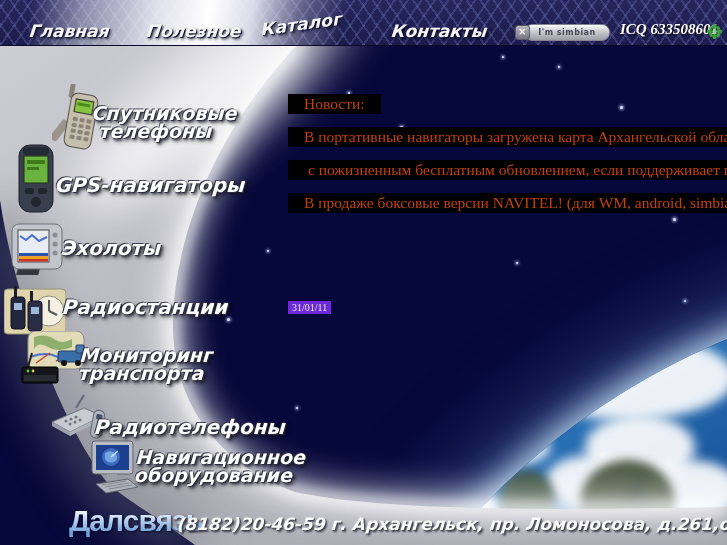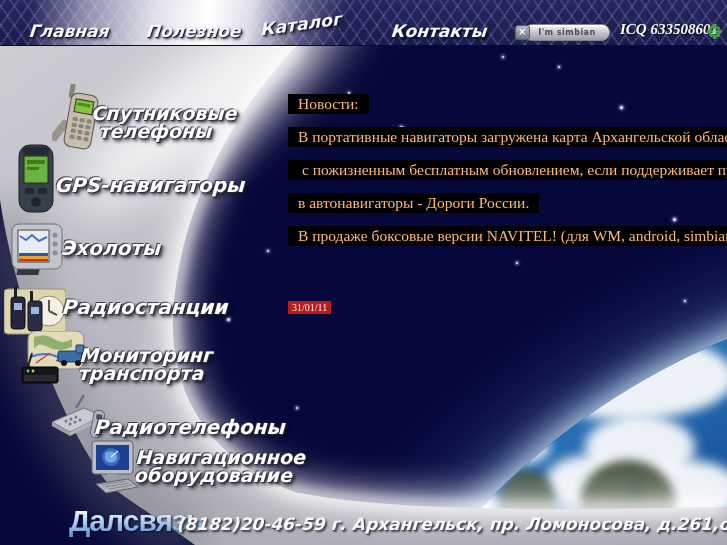--- a/index.html
+++ b/index.html
@@ -51,24 +51,24 @@
   .mi-label{position:absolute;z-index:5;cursor:pointer;color:#fff;
     font:italic bold 20px "DejaVu Sans",sans-serif;transform:skewX(-5deg);line-height:.95;
     text-shadow:-1px -1px 0 rgba(45,45,65,.85), 1px 1px 0 rgba(45,45,65,.9),
                 2px 2px 3px rgba(20,20,35,.85), 3px 3px 4px rgba(0,0,0,.5);
     white-space:nowrap;}
   .mi-label.two{font-size:19px;text-align:center;}
   .mi-label.two span{display:block;}
   
   .news{position:absolute;left:288px;top:94px;z-index:5;display:flex;flex-direction:column;
         align-items:flex-start;gap:13px;}
-  .news-line{font:15.5px "Liberation Serif",serif;color:#fdba74;background:#000;
-             padding:1px 10px;white-space:pre;}
+  .news-line{font:15.5px "Liberation Serif",serif;color:#c2410c;background:#000;
+             padding:1px 16px;white-space:pre;}
   .news-date{position:absolute;left:288px;top:301px;z-index:5;
-             font:10px "Liberation Serif",serif;color:#eee;background:#b91c1c;padding:1px 4px;}
+             font:10px "Liberation Serif",serif;color:#eee;background:#6d28d9;padding:1px 4px;}
   
   .footer-logo{position:absolute;left:26px;top:504px;z-index:5;
     font:bold 30px "Liberation Sans",sans-serif;letter-spacing:-1px;
     background:linear-gradient(180deg,#ffffff 15%,#bcd6f2 45%,#6f9fd8 85%);
     -webkit-background-clip:text;background-clip:text;color:transparent;
     filter:drop-shadow(1px 1px 1px rgba(0,0,25,.8));margin-left:43px;}
   .footer-contact{position:absolute;left:178px;top:514px;z-index:5;white-space:nowrap;
     font:italic bold 17px "DejaVu Sans",sans-serif;color:#fafafa;transform:skewX(-6deg);
     text-shadow:1px 1px 0 rgba(70,70,80,.9), 2px 2px 2px rgba(40,40,55,.8);}
 </style>
@@ -123,21 +123,20 @@
     <path d="M0,210 C18,310 62,425 108,482 C122,497 152,515 196,545" stroke="#6e6e7a" stroke-width="46" fill="none" filter="url(#b24)" opacity=".55"></path>
     <path d="M300,42 C225,120 178,220 173,315 C170,400 215,462 295,492 C390,512 560,510 727,507" stroke="#ffffff" stroke-width="30" fill="none" filter="url(#b16)" opacity=".6"></path>
     <path d="M300,42 C225,120 178,220 173,315 C170,400 215,462 295,492 C390,512 560,510 727,507" stroke="#ffffff" stroke-width="10" fill="none" filter="url(#b7)" opacity=".95"></path>
     <ellipse cx="215" cy="95" rx="175" ry="48" transform="rotate(-38 215 95)" fill="#ffffff" filter="url(#b24)" opacity=".75"></ellipse>
   </svg>
 
   <div class="news">
     <div class="news-line">Новости:</div>
     <div class="news-line">В портативные навигаторы загружена карта Архангельской области</div>
     <div class="news-line"> с пожизненным бесплатным обновлением, если поддерживает прибор</div>
-    <div class="news-line">в автонавигаторы - Дороги России.</div>
     <div class="news-line">В продаже боксовые версии NAVITEL! (для WM, android, simbian S60)</div>
   </div>
   <div class="news-date">31/01/11</div>
 
   <span class="mi-icon" style="left:52px;top:84px">
     <svg width="58" height="68" viewBox="0 0 58 68">
       <g transform="rotate(10 29 34)">
         <rect x="13" y="1" width="5" height="15" rx="2" fill="#8a8478"></rect>
         <rect x="6" y="38" width="8" height="24" rx="3" fill="#9a948a" transform="rotate(28 10 50)"></rect>
         <rect x="16" y="10" width="27" height="54" rx="7" fill="#c7bfae" stroke="#55514a"></rect>

